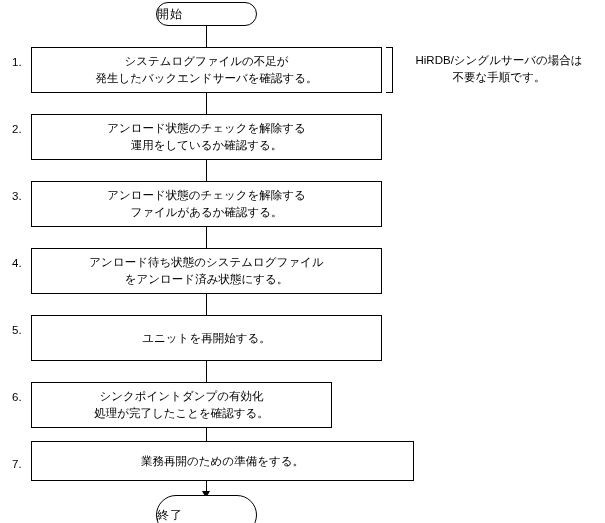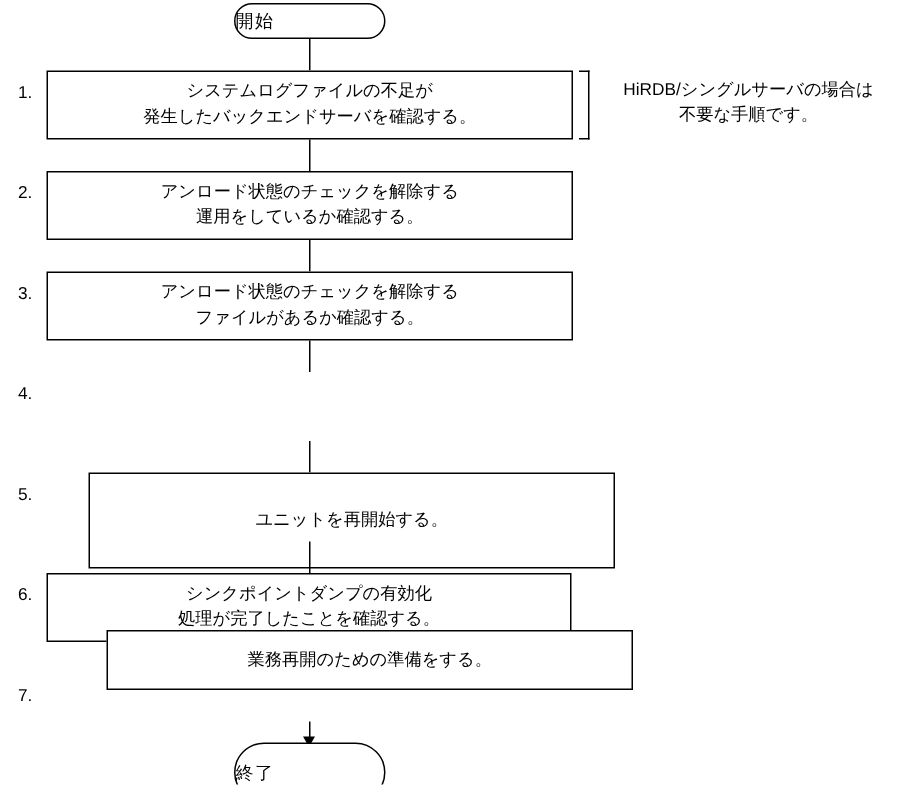--- a/index.html
+++ b/index.html
@@ -130,40 +130,44 @@
 
   <div class="step-num" style="left:12px; top:190px;">3.</div>
   <div class="step-box" style="left:31px; top:181px; width:351px; height:46px;">
     <span class="lines">アンロード状態のチェックを解除する
 ファイルがあるか確認する。</span>
   </div>
 
   <div class="vline" style="left:206px; top:227px; height:21px;"></div>
 
   <div class="step-num" style="left:12px; top:257px;">4.</div>
+  <div class="step-box" style="left:31px; top:248px; width:351px; height:46px;">
+    <span class="lines">アンロード待ち状態のシステムログファイル
+をアンロード済み状態にする。</span>
+  </div>
 
   <div class="vline" style="left:206px; top:294px; height:21px;"></div>
 
   <div class="step-num" style="left:12px; top:324px;">5.</div>
-  <div class="step-box" style="left:31px; top:315px; width:351px; height:64px;margin-left:28px;">
+  <div class="step-box" style="left:31px; top:315px; width:351px; height:46px;">
     <span class="lines">ユニットを再開始する。</span>
   </div>
 
   <div class="vline" style="left:206px; top:361px; height:21px;"></div>
 
   <div class="step-num" style="left:12px; top:391px;">6.</div>
-  <div class="step-box" style="left:31px; top:382px; width:350px; height:46px;">
+  <div class="step-box" style="left:31px; top:382px; width:301px; height:46px;">
     <span class="lines">シンクポイントダンプの有効化
 処理が完了したことを確認する。</span>
   </div>
 
   <div class="vline" style="left:206px; top:428px; height:21px;"></div>
 
   <div class="step-num" style="left:12px; top:458px;">7.</div>
-  <div class="step-box" style="left:31px; top:420px; width:351px; height:40px;margin-left:40px;">
+  <div class="step-box" style="left:31px; top:441px; width:383px; height:40px;">
     <span class="lines">業務再開のための準備をする。</span>
   </div>
 
   <div class="vline" style="left:206px; top:481px; height:13px;"></div>
   <div class="arrow-head" style="left:202px; top:491px;"></div>
 
   <div class="terminal" style="left:156px; top:495px; width:101px; height:40px;">
     <span>終了</span>
   </div>
 

